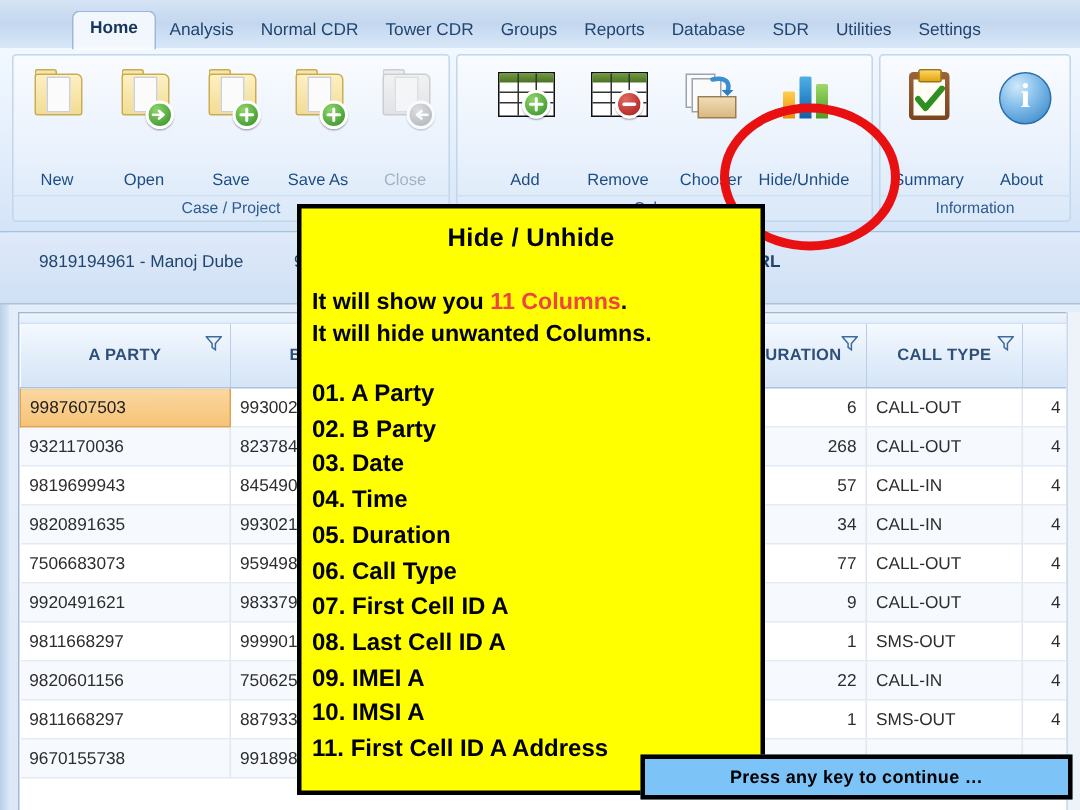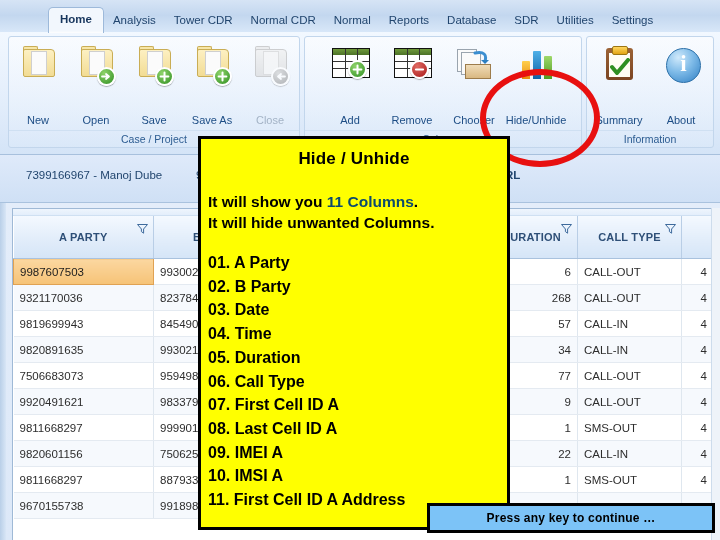--- a/index.html
+++ b/index.html
@@ -247,21 +247,21 @@
     padding: 6px 0 0 0;
   }
   .yb-title {
     text-align:center; font-size:17px; font-weight:bold; color:#000;
     margin-top:4px; letter-spacing:.2px;
   }
   .yb-para {
     margin-top:22px; padding-left:7px; font-size:15.5px; font-weight:bold; color:#000;
     line-height:21px;
   }
-  .yb-para .red { color:#0c4a6e; }
+  .yb-para .red { color:#ef4444; }
   .yb-list {
     margin-top:18px; padding-left:7px; font-size:16px; font-weight:bold; color:#000;
     line-height:23.7px;
   }
   .yb-list div { white-space:nowrap; }
 
   
   .presskey {
     position:absolute; left:427px; top:503px; width:288px; height:30px;
     background:#7cc3f7; border:3px solid #000;
@@ -275,23 +275,23 @@
 <body>
 
 <div id="app">
 
   <div class="left-edge"></div>
 
   <div class="tabstrip">
     <div class="tabs">
       <div class="tab active">Home</div>
       <div class="tab">Analysis</div>
+      <div class="tab">Normal CDR</div>
       <div class="tab">Tower CDR</div>
-      <div class="tab">Normal CDR</div>
-      <div class="tab">Normal</div>
+      <div class="tab">Groups</div>
       <div class="tab">Reports</div>
       <div class="tab">Database</div>
       <div class="tab">SDR</div>
       <div class="tab">Utilities</div>
       <div class="tab">Settings</div>
     </div>
   </div>
 
   <div class="ribbon">
 
@@ -470,21 +470,21 @@
         </div>
 
       </div>
       <div class="glabel">Information</div>
     </div>
 
     <div class="red-ring"></div>
   </div>
 
   <div class="casebar">
-    <div class="case-text">7399166967 - Manoj Dube</div>
+    <div class="case-text">9819194961 - Manoj Dube</div>
     <div class="case-text2">9</div>
     <div class="rl-label">RL</div>
   </div>
 
   <div class="grid-wrap">
     <div class="grid-topline"></div>
     <table class="grid">
       <colgroup>
         <col class="colA">
           <col class="colB">

